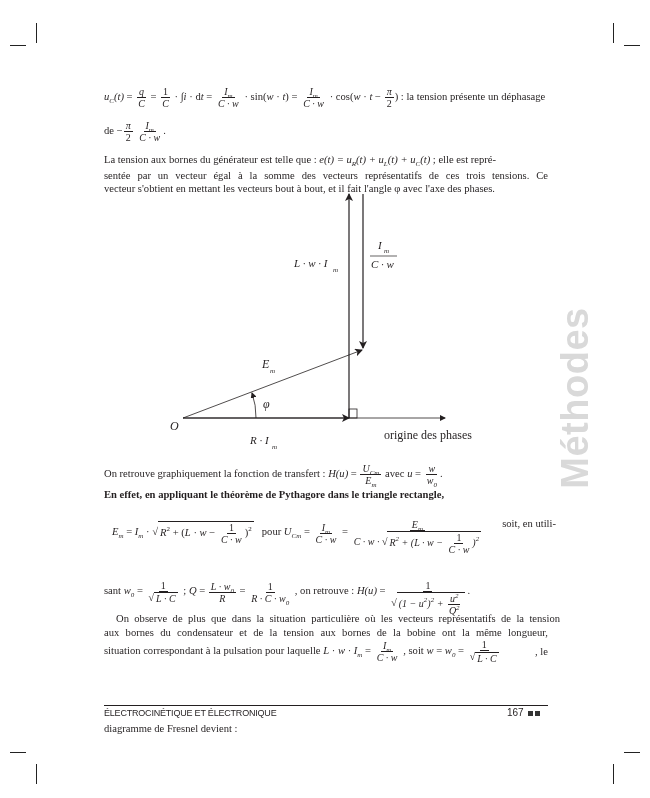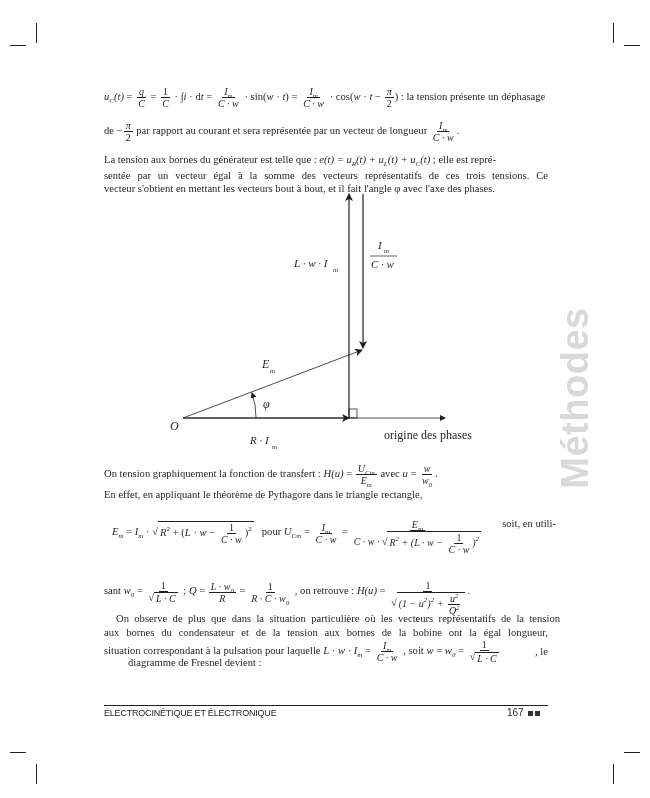--- a/index.html
+++ b/index.html
@@ -59,21 +59,20 @@
     </span>)
   <span>: la tension présente un déphasage</span>
 </div>
 
 <div class="txt" style="left:104px;top:120px;">
   <span>de</span>
   −<span class="frac">
       <span class="num">π</span>
       <span class="den" style="font-style:normal">2</span>
     </span>
-  <span>par rapport au courant et sera représentée par un vecteur de longueur</span>
   <span class="frac">
       <span class="num">I<sub>m</sub></span>
       <span class="den">C · w</span>
     </span>.
 </div>
 
 <div class="txt" style="left:104px;top:153px;">
   <span>La tension aux bornes du générateur est telle que :</span>
   <span class="m">e(t) = u<sub>R</sub>(t) + u<sub>L</sub>(t) + u<sub>C</sub>(t)</span>
   <span>; elle est repré-</span>
@@ -123,34 +122,34 @@
   <text x="270" y="373" font-size="7" font-style="italic" fill="#231f20">m</text>
 
   <text x="263" y="408" font-size="12" font-style="italic" fill="#231f20">φ</text>
 </svg>
 
 <div class="side-tab">
   <span>Méthodes</span>
 </div>
 
 <div class="txt" style="left:104px;top:463px;">
-  <span>On tension graphiquement la fonction de transfert :</span>
+  <span>On retrouve graphiquement la fonction de transfert :</span>
   <span class="m">H(u)</span> =
   <span class="frac">
       <span class="num">U<sub>Cm</sub></span>
       <span class="den">E<sub>m</sub></span>
     </span>
   <span>avec</span>
   <span class="m">u</span> =
   <span class="frac">
       <span class="num">w</span>
       <span class="den">w<sub>0</sub></span>
     </span>.
 </div>
-<div class="txt" style="left:104px;top:488px;">En effet, en appliquant le théorème de Pythagore dans le triangle rectangle,</div>
+<div class="txt" style="left:104px;top:488px;font-weight:bold;">En effet, en appliquant le théorème de Pythagore dans le triangle rectangle,</div>
 
 <div class="txt" style="left:112px;top:511px;width:444px;">
   <span class="m">E<sub>m</sub></span> = <span class="m">I<sub>m</sub></span> ·
   √<span class="sqrt"><span class="m">R</span><sup>2</sup> + (<span class="m">L</span> · <span class="m">w</span> −
   <span class="frac">
         <span class="num" style="font-style:normal">1</span>
         <span class="den">C · w</span>
       </span>)<sup>2</sup></span>
   &nbsp;&nbsp;<span>pour</span>
   <span class="m">U<sub>Cm</sub></span> =
@@ -192,37 +191,37 @@
       <span class="num" style="font-style:normal">1</span>
     <span class="den">√<span class="sqrt">(1 − <span class="m">u</span><sup>2</sup>)<sup>2</sup> +
     <span class="frac">
             <span class="num">u<sup>2</sup></span>
             <span class="den">Q<sup>2</sup></span>
           </span></span></span>
     </span>.
 </div>
 
 <div class="just" style="left:104px;top:612px;width:444px;margin-left:12px;">On observe de plus que dans la situation particulière où les vecteurs représentatifs de la tension</div>
-<div class="just" style="left:104px;top:626px;width:444px;">aux bornes du condensateur et de la tension aux bornes de la bobine ont la égal longueur,</div>
+<div class="just" style="left:104px;top:626px;width:444px;">aux bornes du condensateur et de la tension aux bornes de la bobine ont la même longueur,</div>
 
 <div class="txt" style="left:104px;top:639px;width:444px;">
   <span>situation correspondant à la pulsation pour laquelle</span>
   <span class="m">L</span> · <span class="m">w</span> · <span class="m">I<sub>m</sub></span> =
   <span class="frac">
       <span class="num">I<sub>m</sub></span>
       <span class="den">C · w</span>
     </span>
   <span>, soit</span>
   <span class="m">w</span> = <span class="m">w<sub>0</sub></span> =
   <span class="frac">
       <span class="num" style="font-style:normal">1</span>
       <span class="den">√<span class="sqrt">L · C</span></span>
     </span>
   <span style="position:absolute;right:0;top:6px;">, le</span>
 </div>
-<div class="txt" style="left:104px;top:656px;margin-left:24px;">diagramme de Fresnel devient :</div>
+<div class="txt" style="left:104px;top:722px;">diagramme de Fresnel devient :</div>
 
 <div class="footer-rule"></div>
 <div class="footer-left">ÉLECTROCINÉTIQUE ET ÉLECTRONIQUE</div>
 <div class="footer-right">
   <span>167</span>
   <span class="sq"></span><span class="sq"></span>
 </div>
 
 </body></html>

